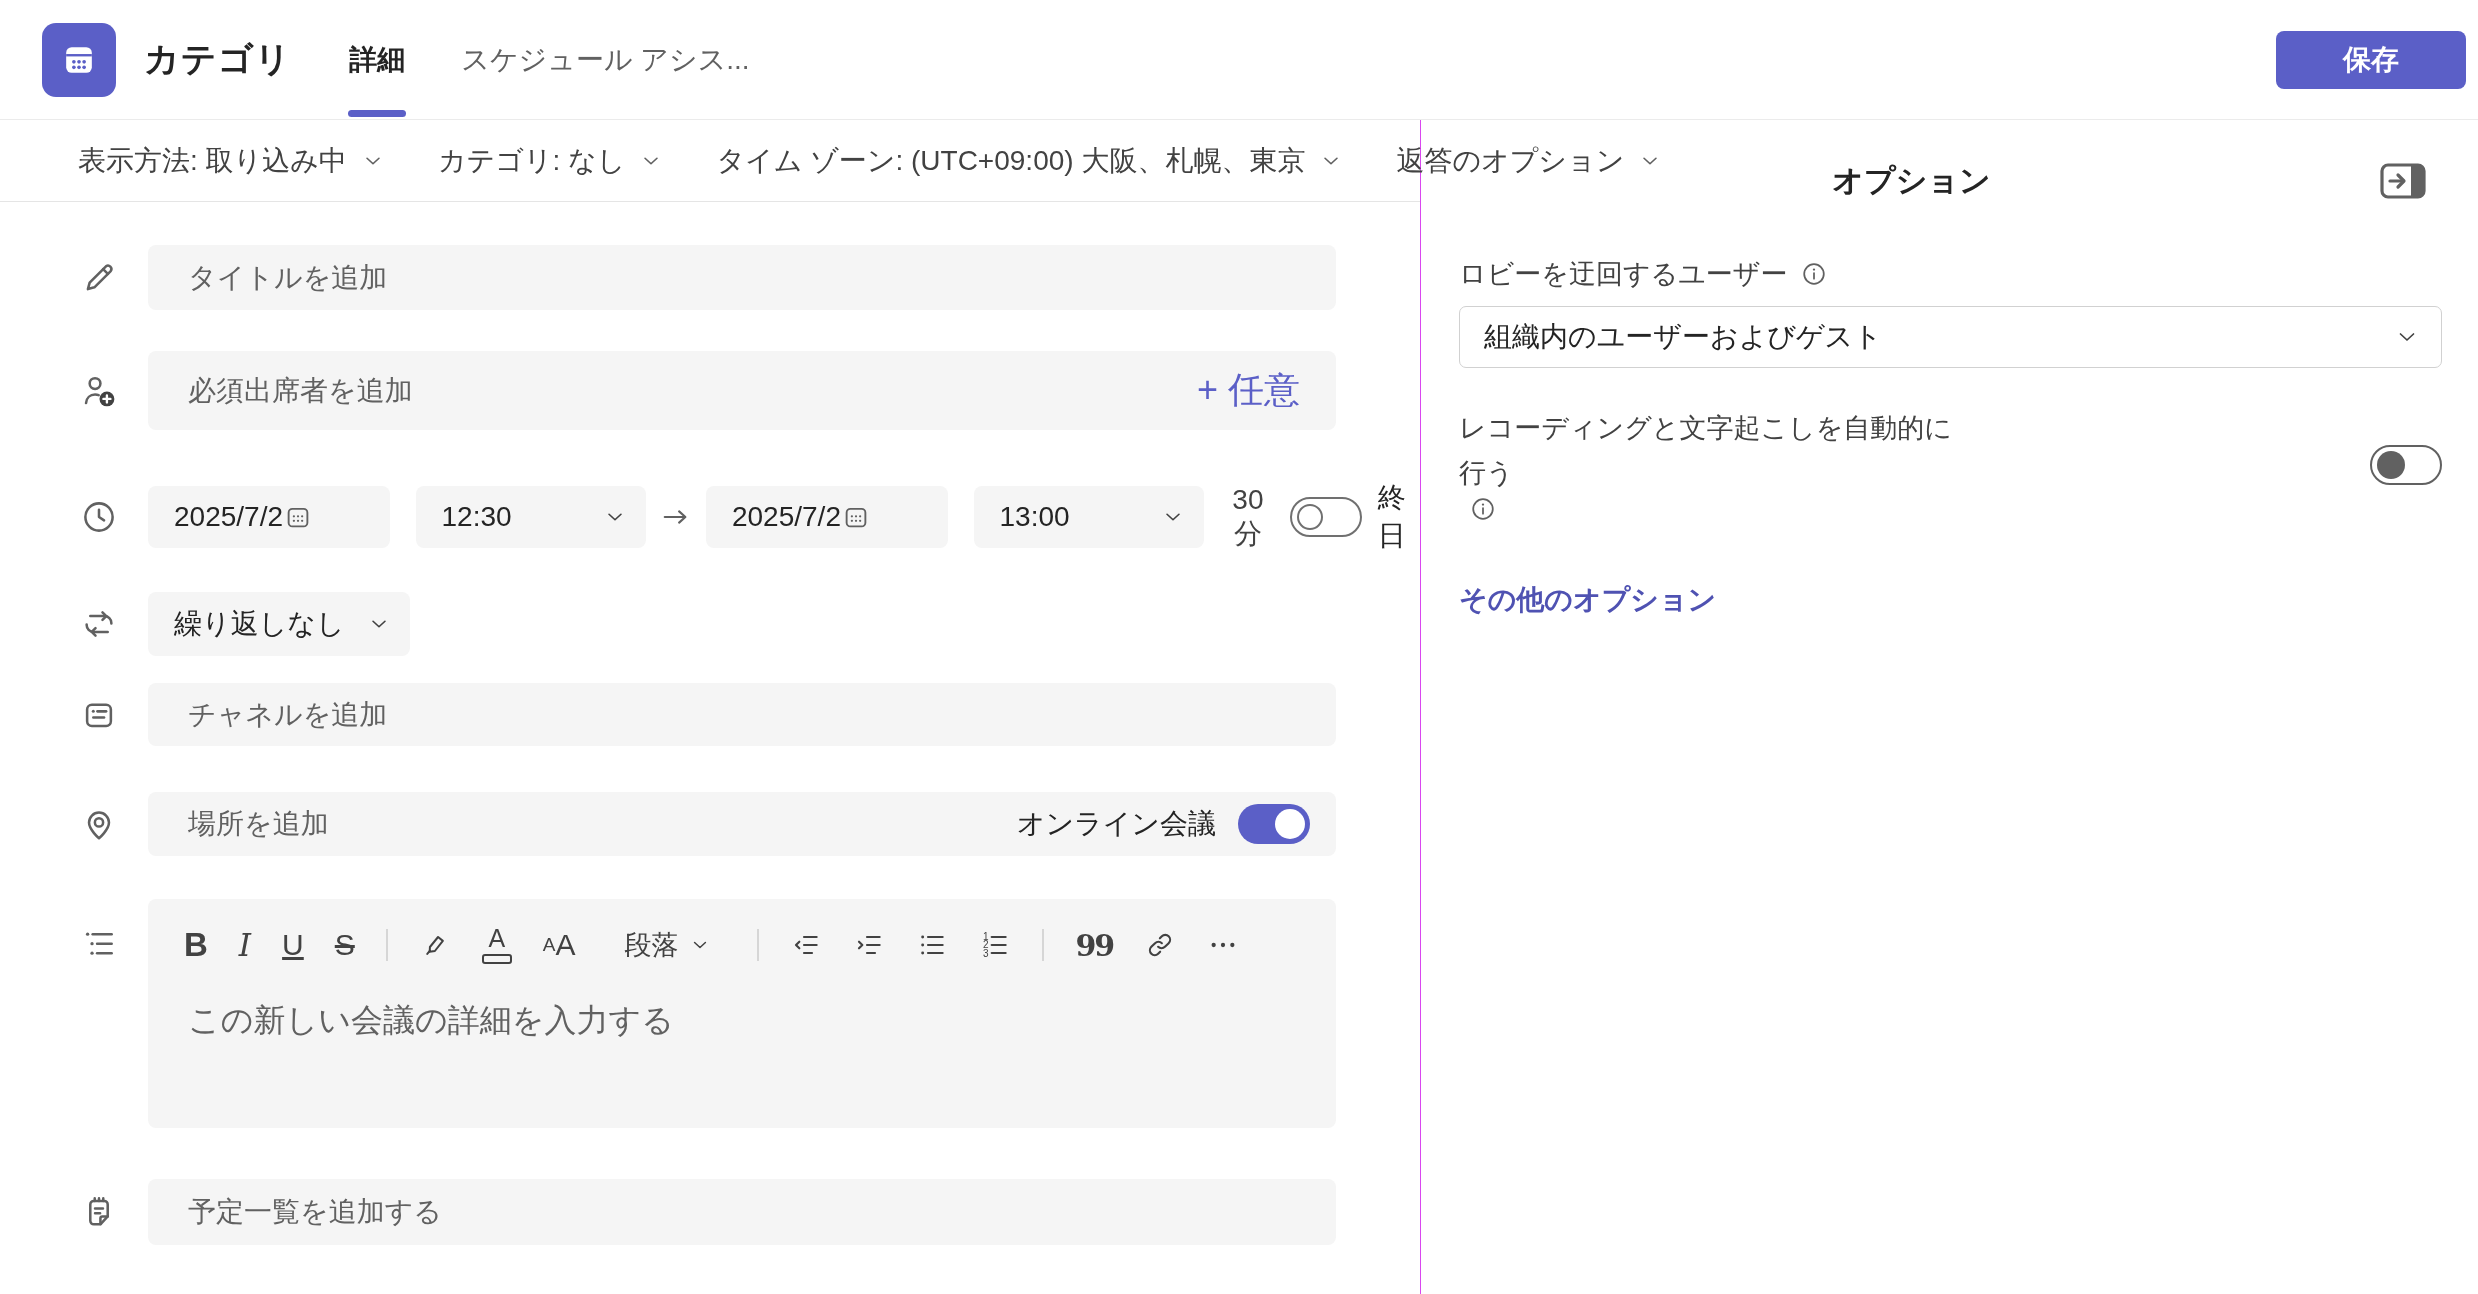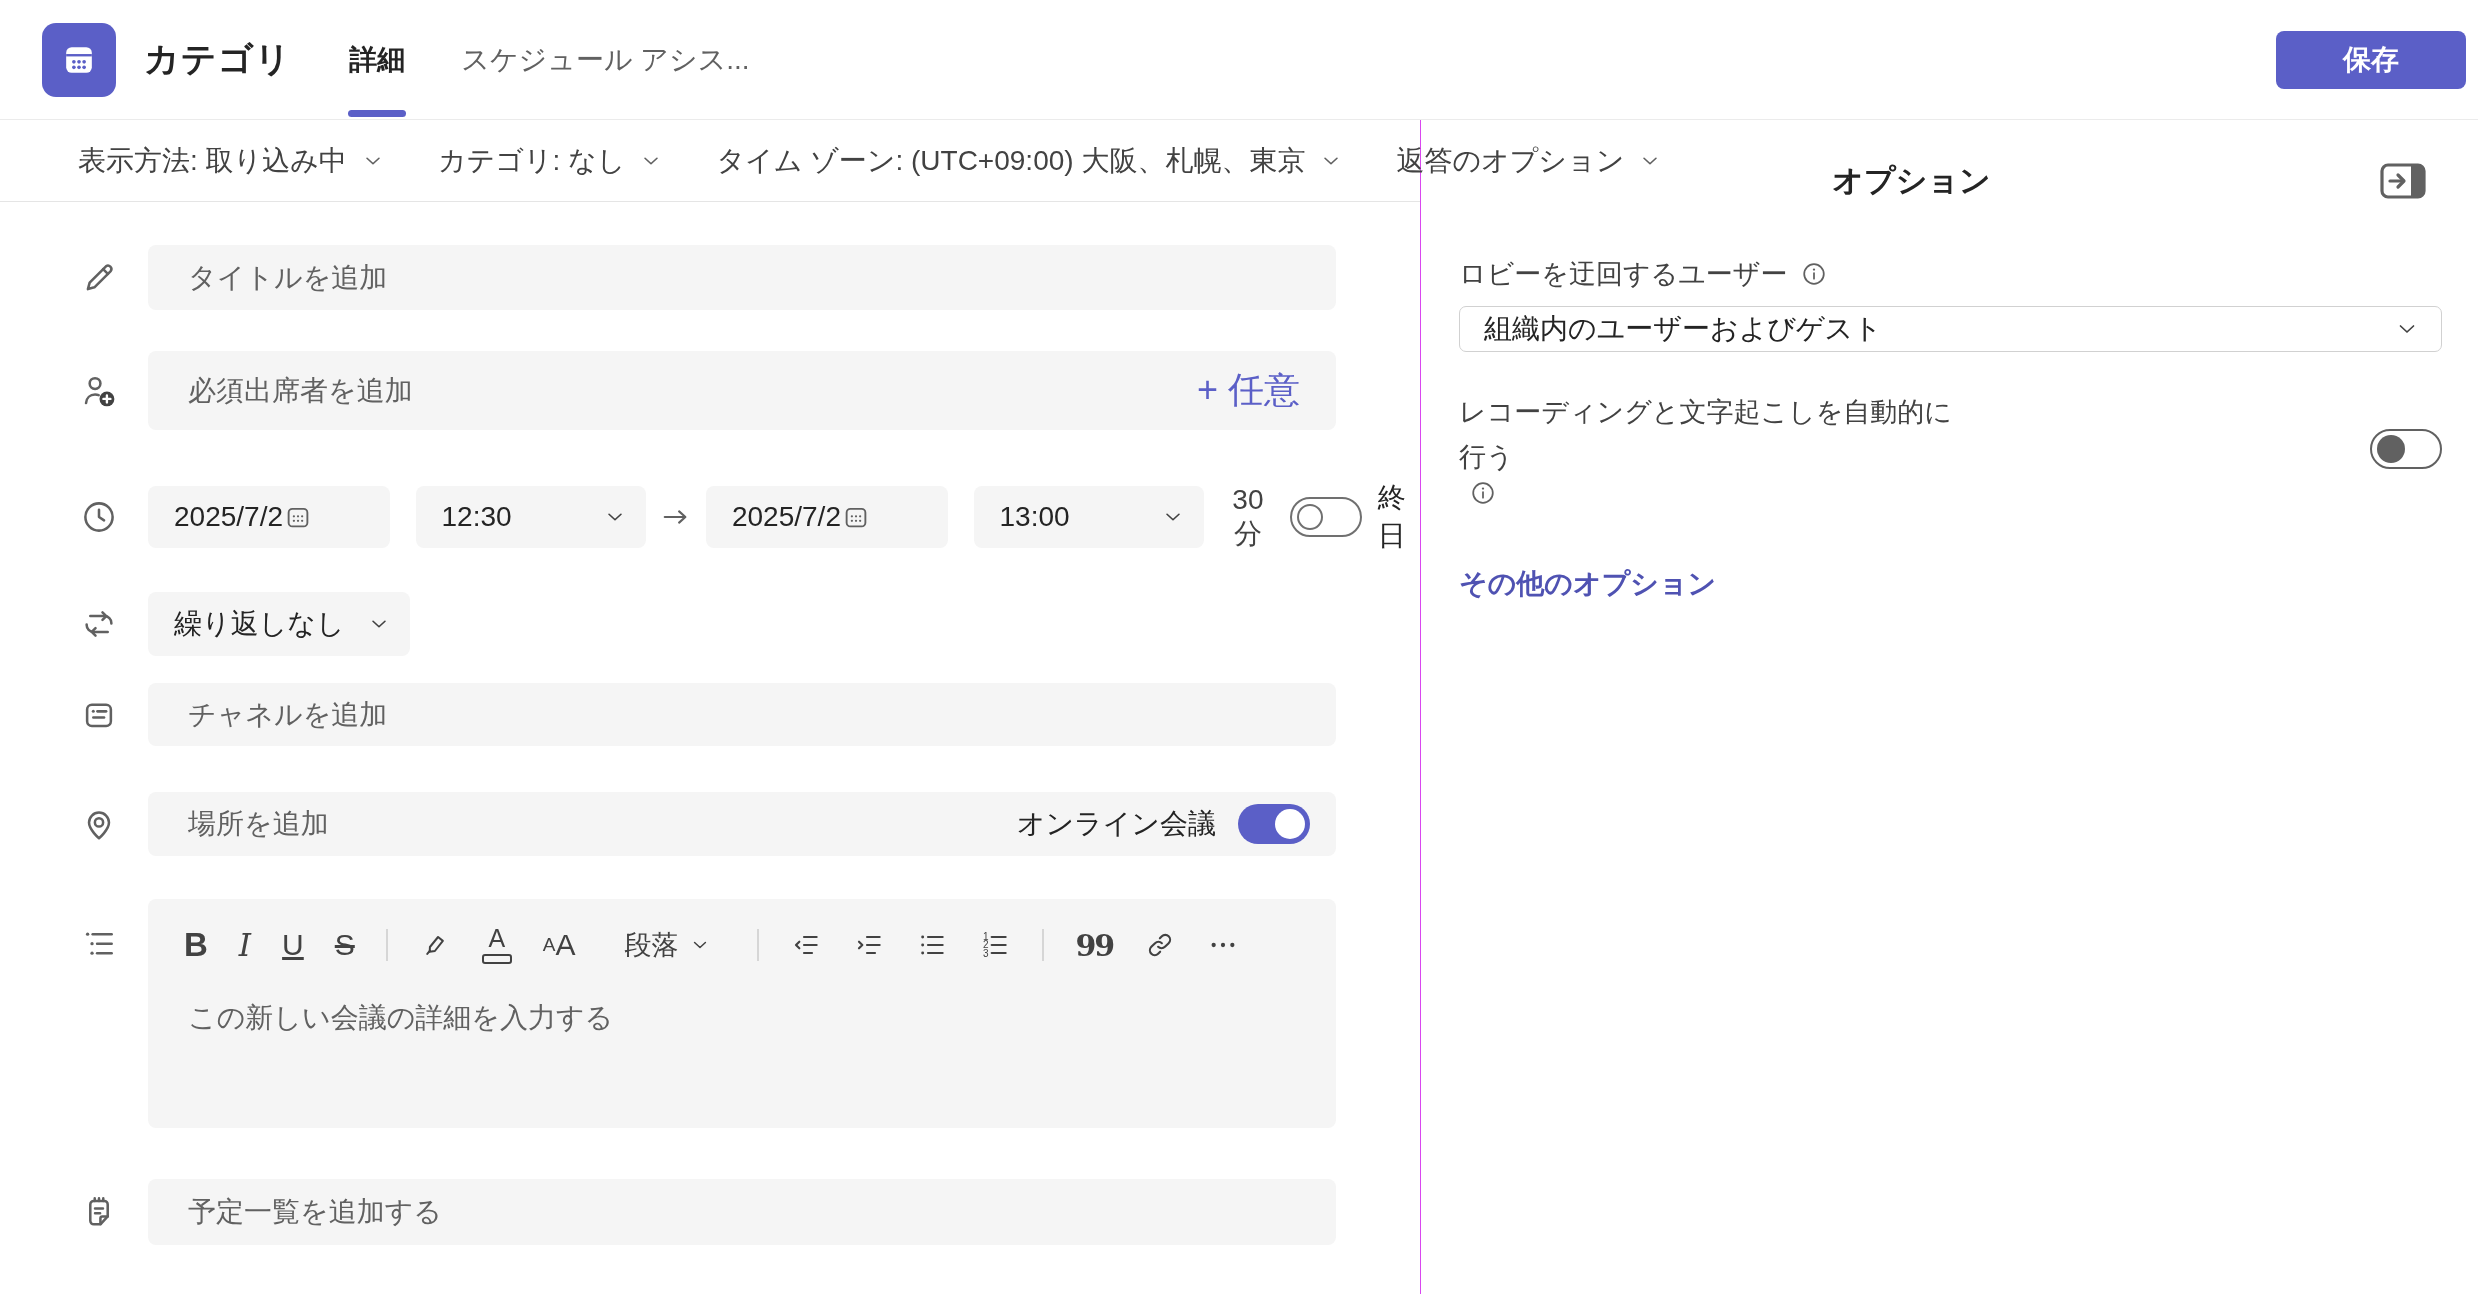--- a/index.html
+++ b/index.html
@@ -65,40 +65,40 @@
   .g-italic { font-size:31px; font-style:italic; font-family:"DejaVu Serif", serif; }
   .g-underline { font-size:30px; text-decoration:underline; }
   .g-strike { font-size:30px; text-decoration:line-through; }
   .fc { display:flex; flex-direction:column; align-items:center; }
   .fc-letter { font-size:25px; line-height:1; }
   .fc-bar { width:30px; height:10px; border:2px solid #424242; border-radius:3px; margin-top:3px; }
   .sz-small { font-size:19px; } .sz-large { font-size:30px; }
   .para { gap:12px; font-size:27px; margin-left:18px; }
   .ediv { width:2px; height:32px; background:#d6d6d6; }
   .g-quote { font-family:"DejaVu Serif", serif; font-size:30px; font-weight:bold; letter-spacing:-2px; }
-  .eplaceholder { margin:26px 0 0 4px; font-size:28px; color:#616161; }
+  .eplaceholder { margin:26px 0 0 4px; font-size:32px; color:#616161; }
 
   .r-agenda .field { height:66px; }
 
   
   .toggle { width:72px; height:40px; border-radius:20px; position:relative; flex:none; cursor:pointer; }
   .toggle .knob { position:absolute; border-radius:50%; }
   .toggle.on { background:#5b5fc7; }
   .toggle.on .knob { width:30px; height:30px; background:#fff; top:5px; right:5px; }
   .toggle.off-light { background:#fff; border:2px solid #707070; }
   .toggle.off-light .knob { width:26px; height:26px; background:#fff; border:2px solid #707070; top:5px; left:5px; }
   .toggle.off-dark { background:#fff; border:2px solid #616161; }
   .toggle.off-dark .knob { width:28px; height:28px; background:#616161; top:4px; left:5px; }
 
   
   .opt-header { margin-top:32px; display:flex; align-items:center; }
   .opt-title { flex:1; text-align:center; font-size:31px; font-weight:bold; color:#242424; }
   .collapse-btn { width:78px; height:58px; flex:none; display:flex; align-items:center; justify-content:center; cursor:pointer; background:none; border:none; }
   .opt-label { margin-top:46px; display:flex; align-items:center; gap:13px; font-size:27px; color:#424242; }
-  .lobby-select { margin-top:14px; height:46px; background:#fff; border:1px solid #d1d1d1; border-radius:7px; display:flex; align-items:center; justify-content:space-between; padding:0 22px 0 24px; font-size:28px; color:#242424; cursor:pointer; }
+  .lobby-select { margin-top:14px; height:62px; background:#fff; border:1px solid #d1d1d1; border-radius:7px; display:flex; align-items:center; justify-content:space-between; padding:0 22px 0 24px; font-size:28px; color:#242424; cursor:pointer; }
   .rec-row { margin-top:38px; display:flex; align-items:center; justify-content:space-between; }
   .rec-label { width:520px; font-size:27px; color:#424242; line-height:1.65; display:inline; }
   .rec-text { display:flex; flex-wrap:wrap; align-items:center; width:520px; font-size:27px; color:#424242; line-height:1.65; }
   .rec-text .ic { margin-left:10px; display:inline-flex; vertical-align:middle; }
   .more-link { margin-top:58px; font-size:28px; font-weight:bold; color:#4f52b2; cursor:pointer; }
 
   svg { display:block; }
 </style>
 </head>
 <body>

